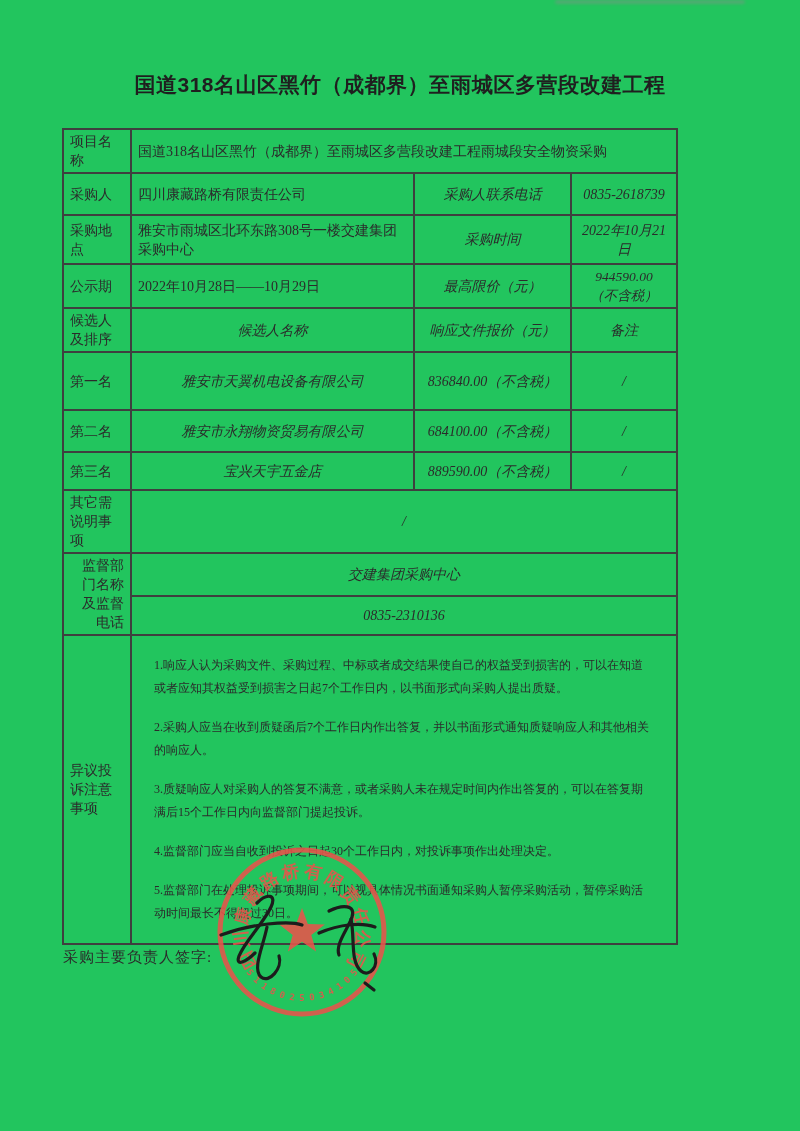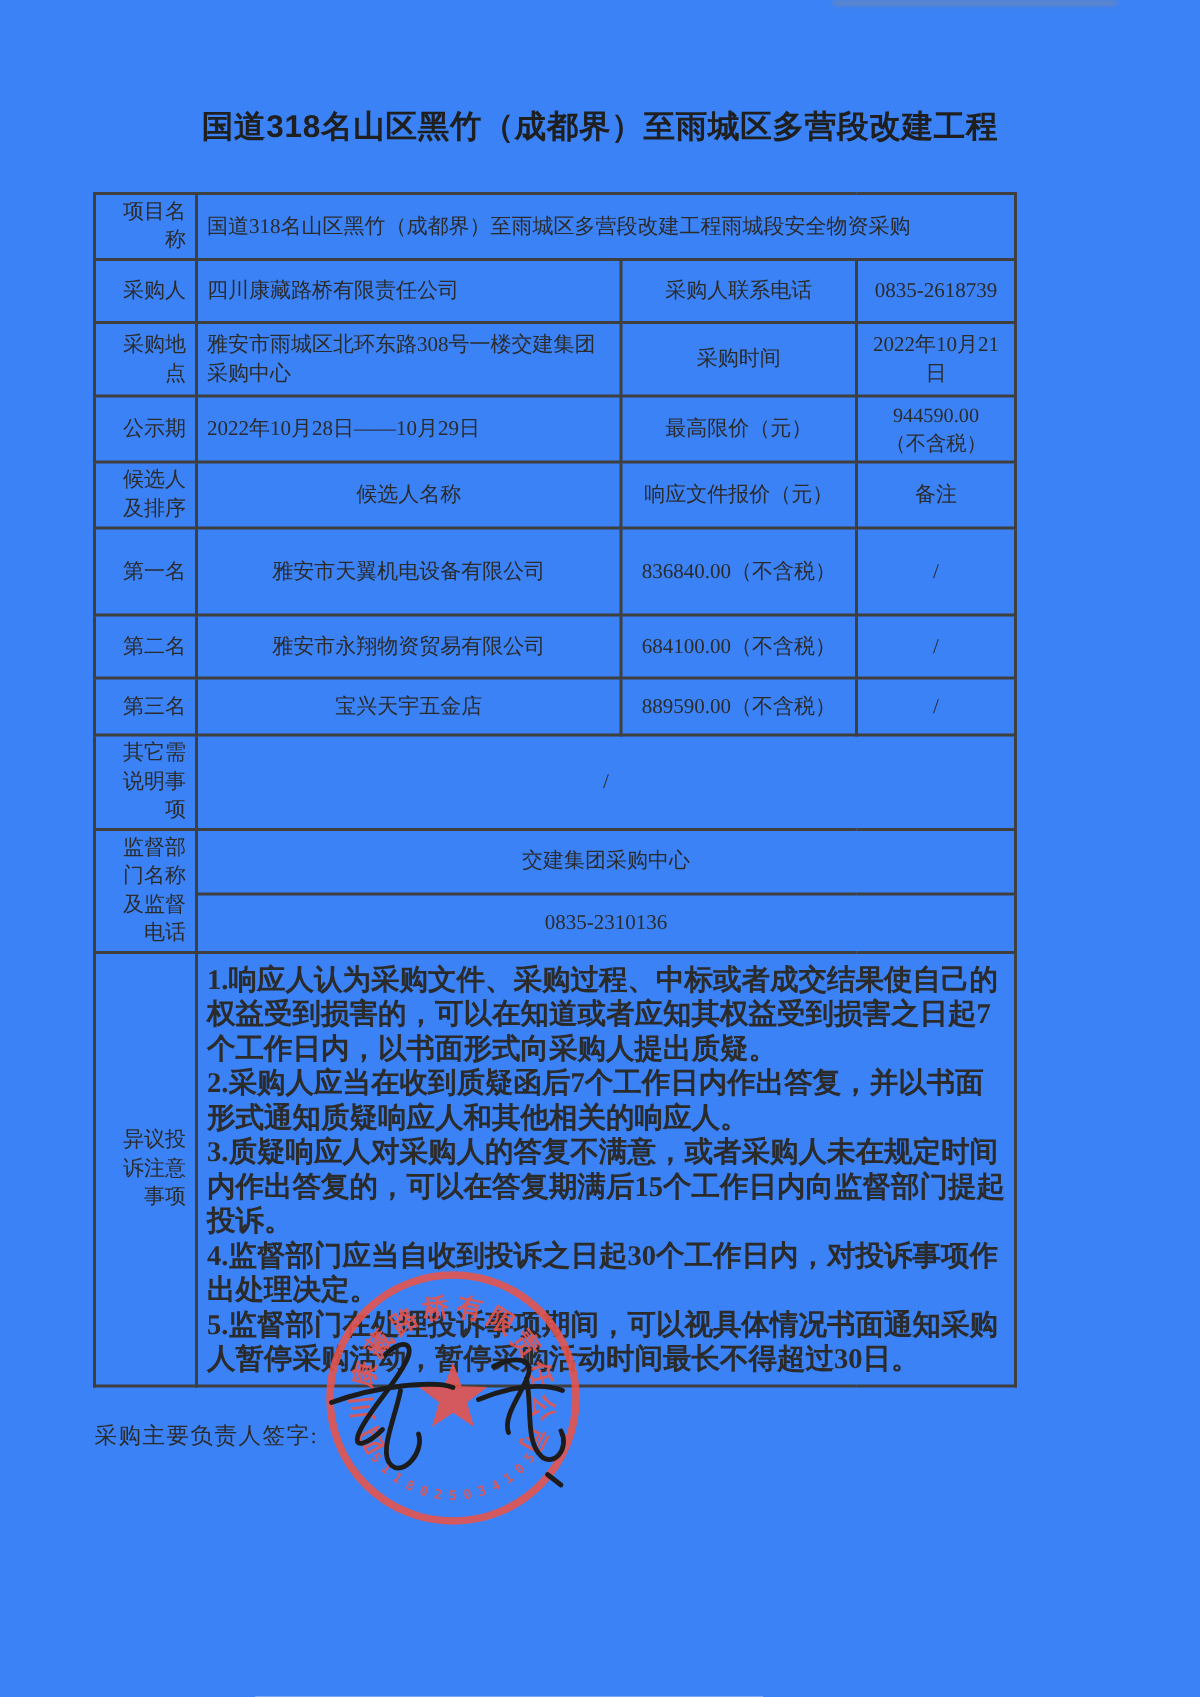--- a/index.html
+++ b/index.html
@@ -4,21 +4,21 @@
 <style>
   html,body{margin:0;padding:0;}
   body{
     width:800px;height:1131px;
     background:#e9e9e9;
     font-family:"Liberation Serif","DejaVu Serif",serif;
   }
   .page{
     position:relative;
     width:800px;height:1131px;
-    background:#3b82f6;
+    background:#22c55e;
     overflow:hidden;
     color:#2b2b2b;
   }
   .scan-smudge{
     position:absolute;left:555px;top:0;width:190px;height:4px;
     background:#8a8a8a;opacity:.45;filter:blur(1.5px);border-radius:2px;
   }
   .doc-title{
     position:absolute;top:71px;left:0;width:800px;
     text-align:center;
@@ -31,26 +31,26 @@
     width:614px;border-collapse:collapse;table-layout:fixed;
     font-size:14px;color:#2b2b2b;
   }
   table.main td{
     border:2px solid #3f3f3f;
     padding:2px 6px;
     vertical-align:middle;
     line-height:19px;
     overflow:hidden;
   }
-  td.lab{padding:2px 2px 2px 4px;text-align:right;}
-  td.ctr{text-align:center;}
+  td.lab{padding:2px 2px 2px 4px;}
+  td.ctr{text-align:center;font-style:italic;}
   td.sup-label{text-align:right;padding:2px 1px;}
   .two-line{line-height:17px;font-size:13.5px;}
   .objection-cell{padding:8px 10px;}
-  .objection-cell p{margin:0;font-size:19px;line-height:23px;text-align:left;font-weight:bold;}
+  .objection-cell p{margin:16px;font-size:12px;line-height:23px;text-align:left;}
   .sign-row{
     position:absolute;left:63px;top:948px;
     font-size:15px;color:#2b2b2b;letter-spacing:1px;
   }
   .stamp{
     position:absolute;left:214px;top:844px;width:176px;height:176px;
     opacity:.88;pointer-events:none;
   }
   .stamp-char{
     font-size:17.5px;font-weight:700;fill:#e9544b;

